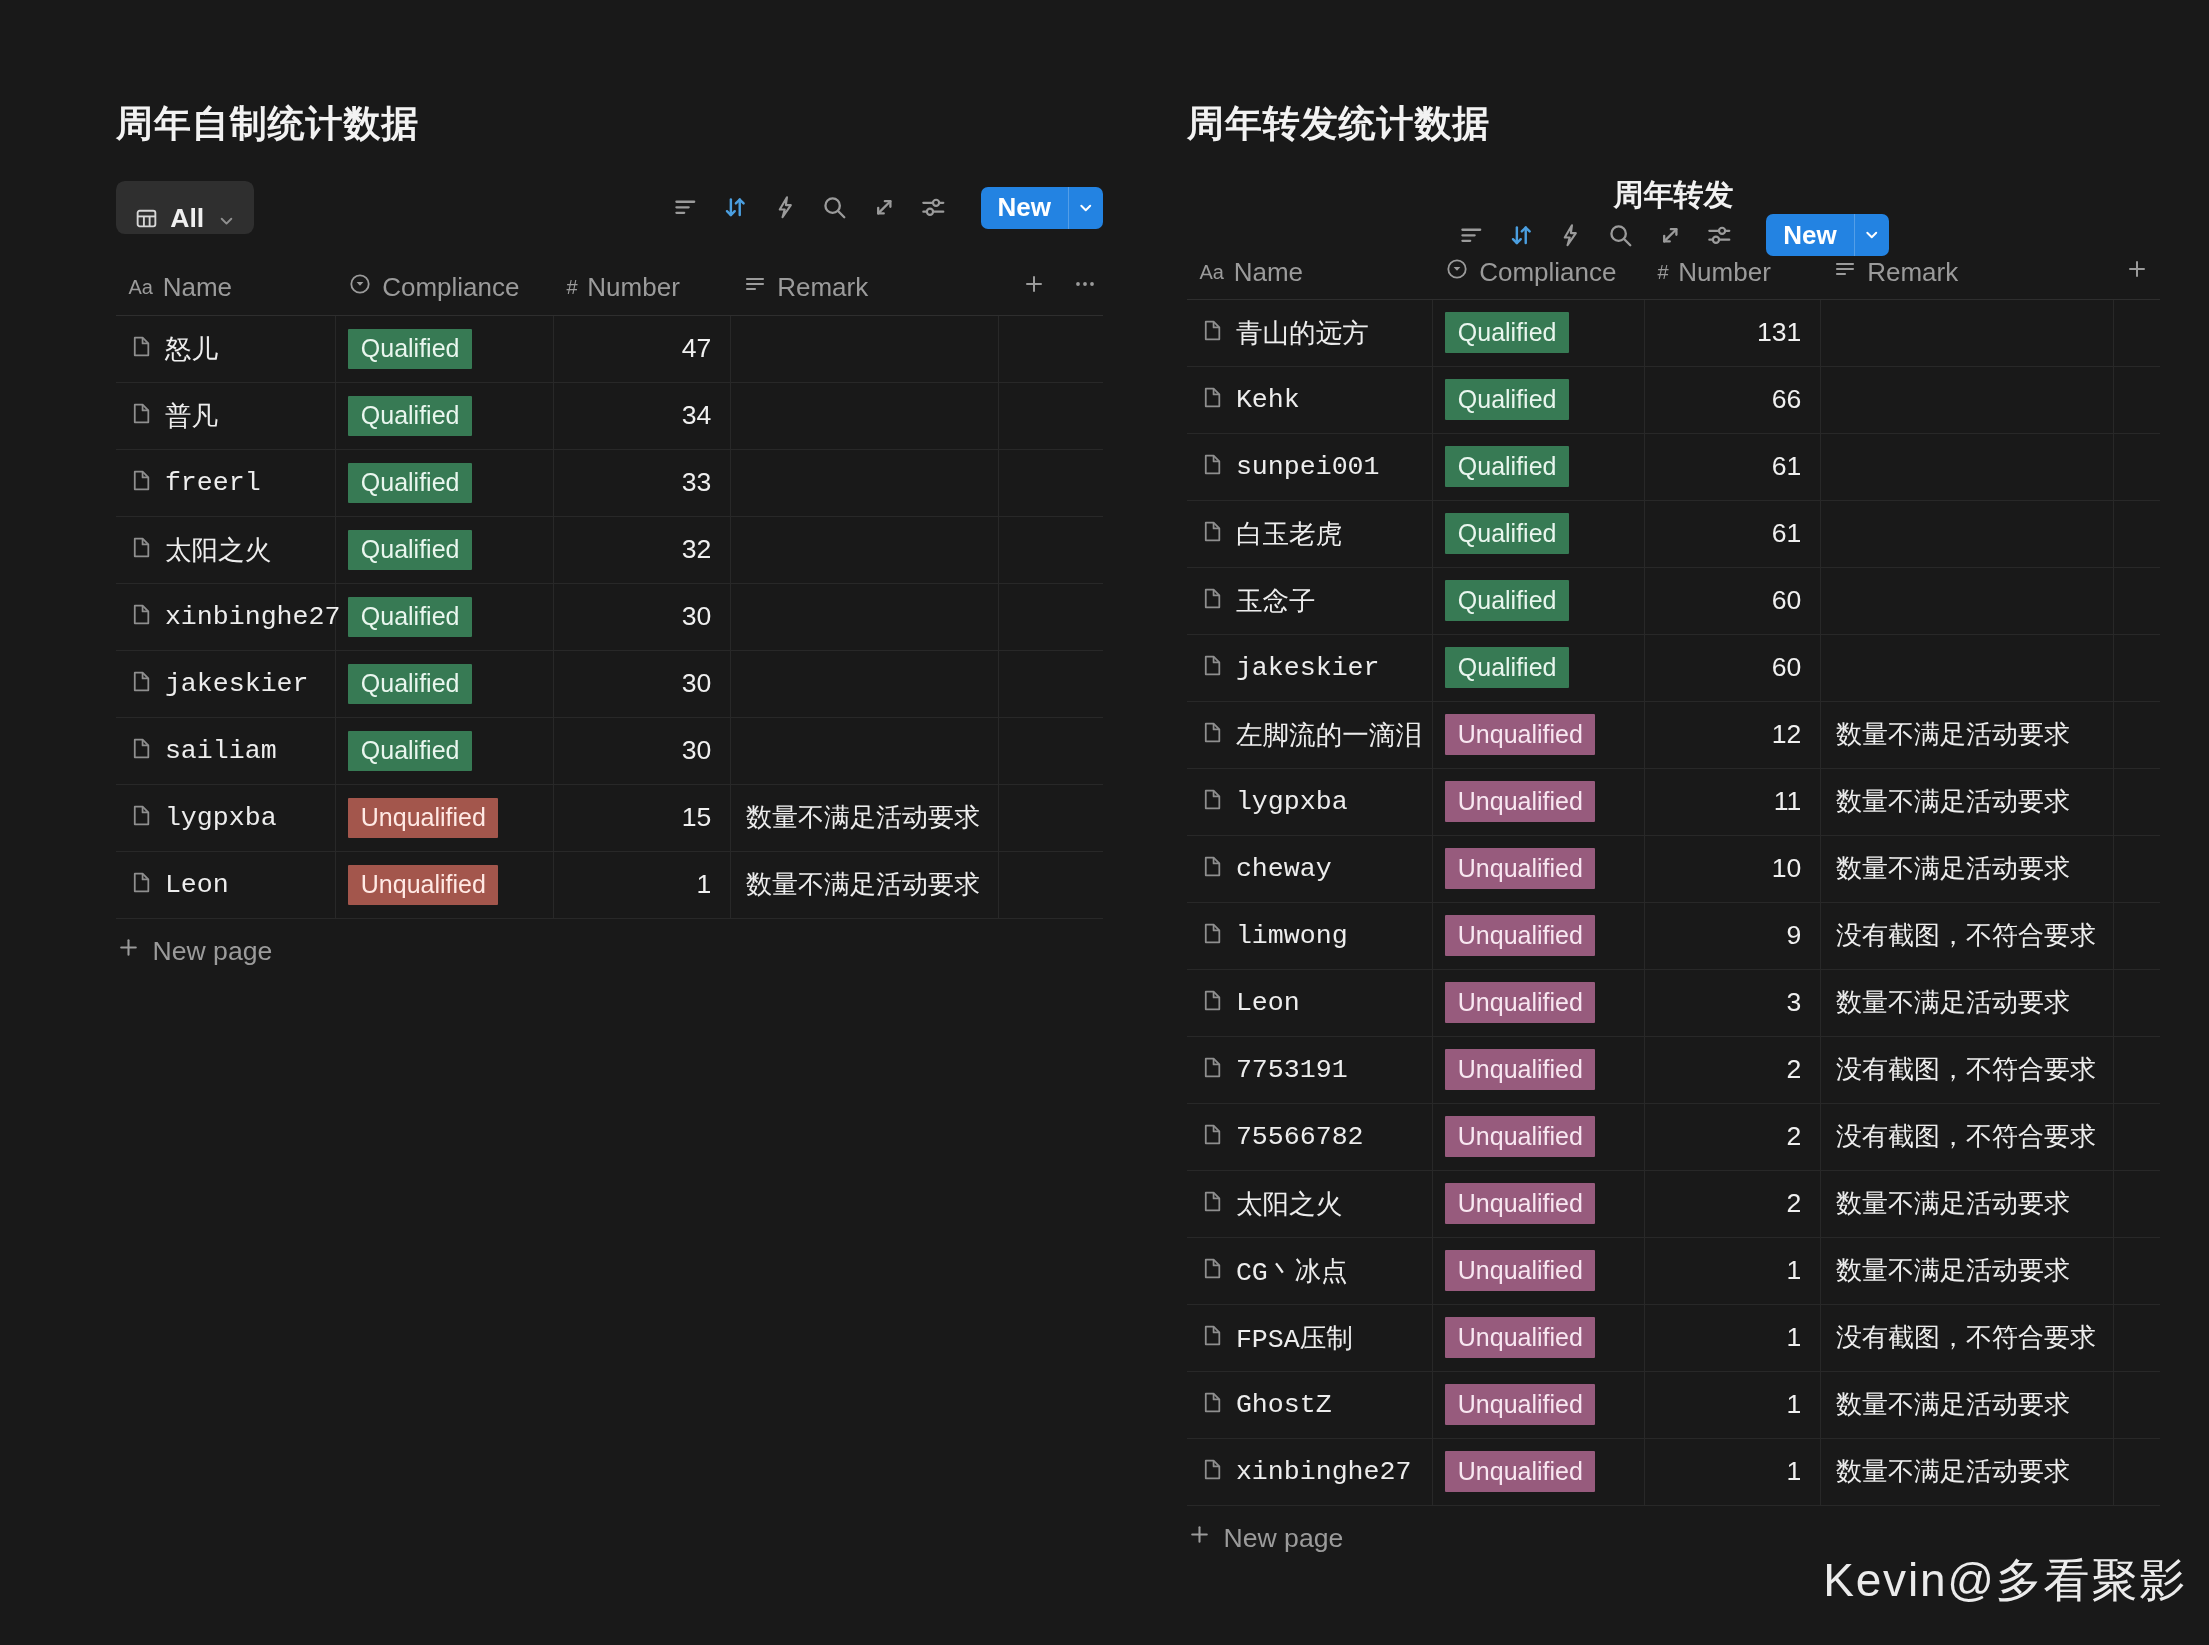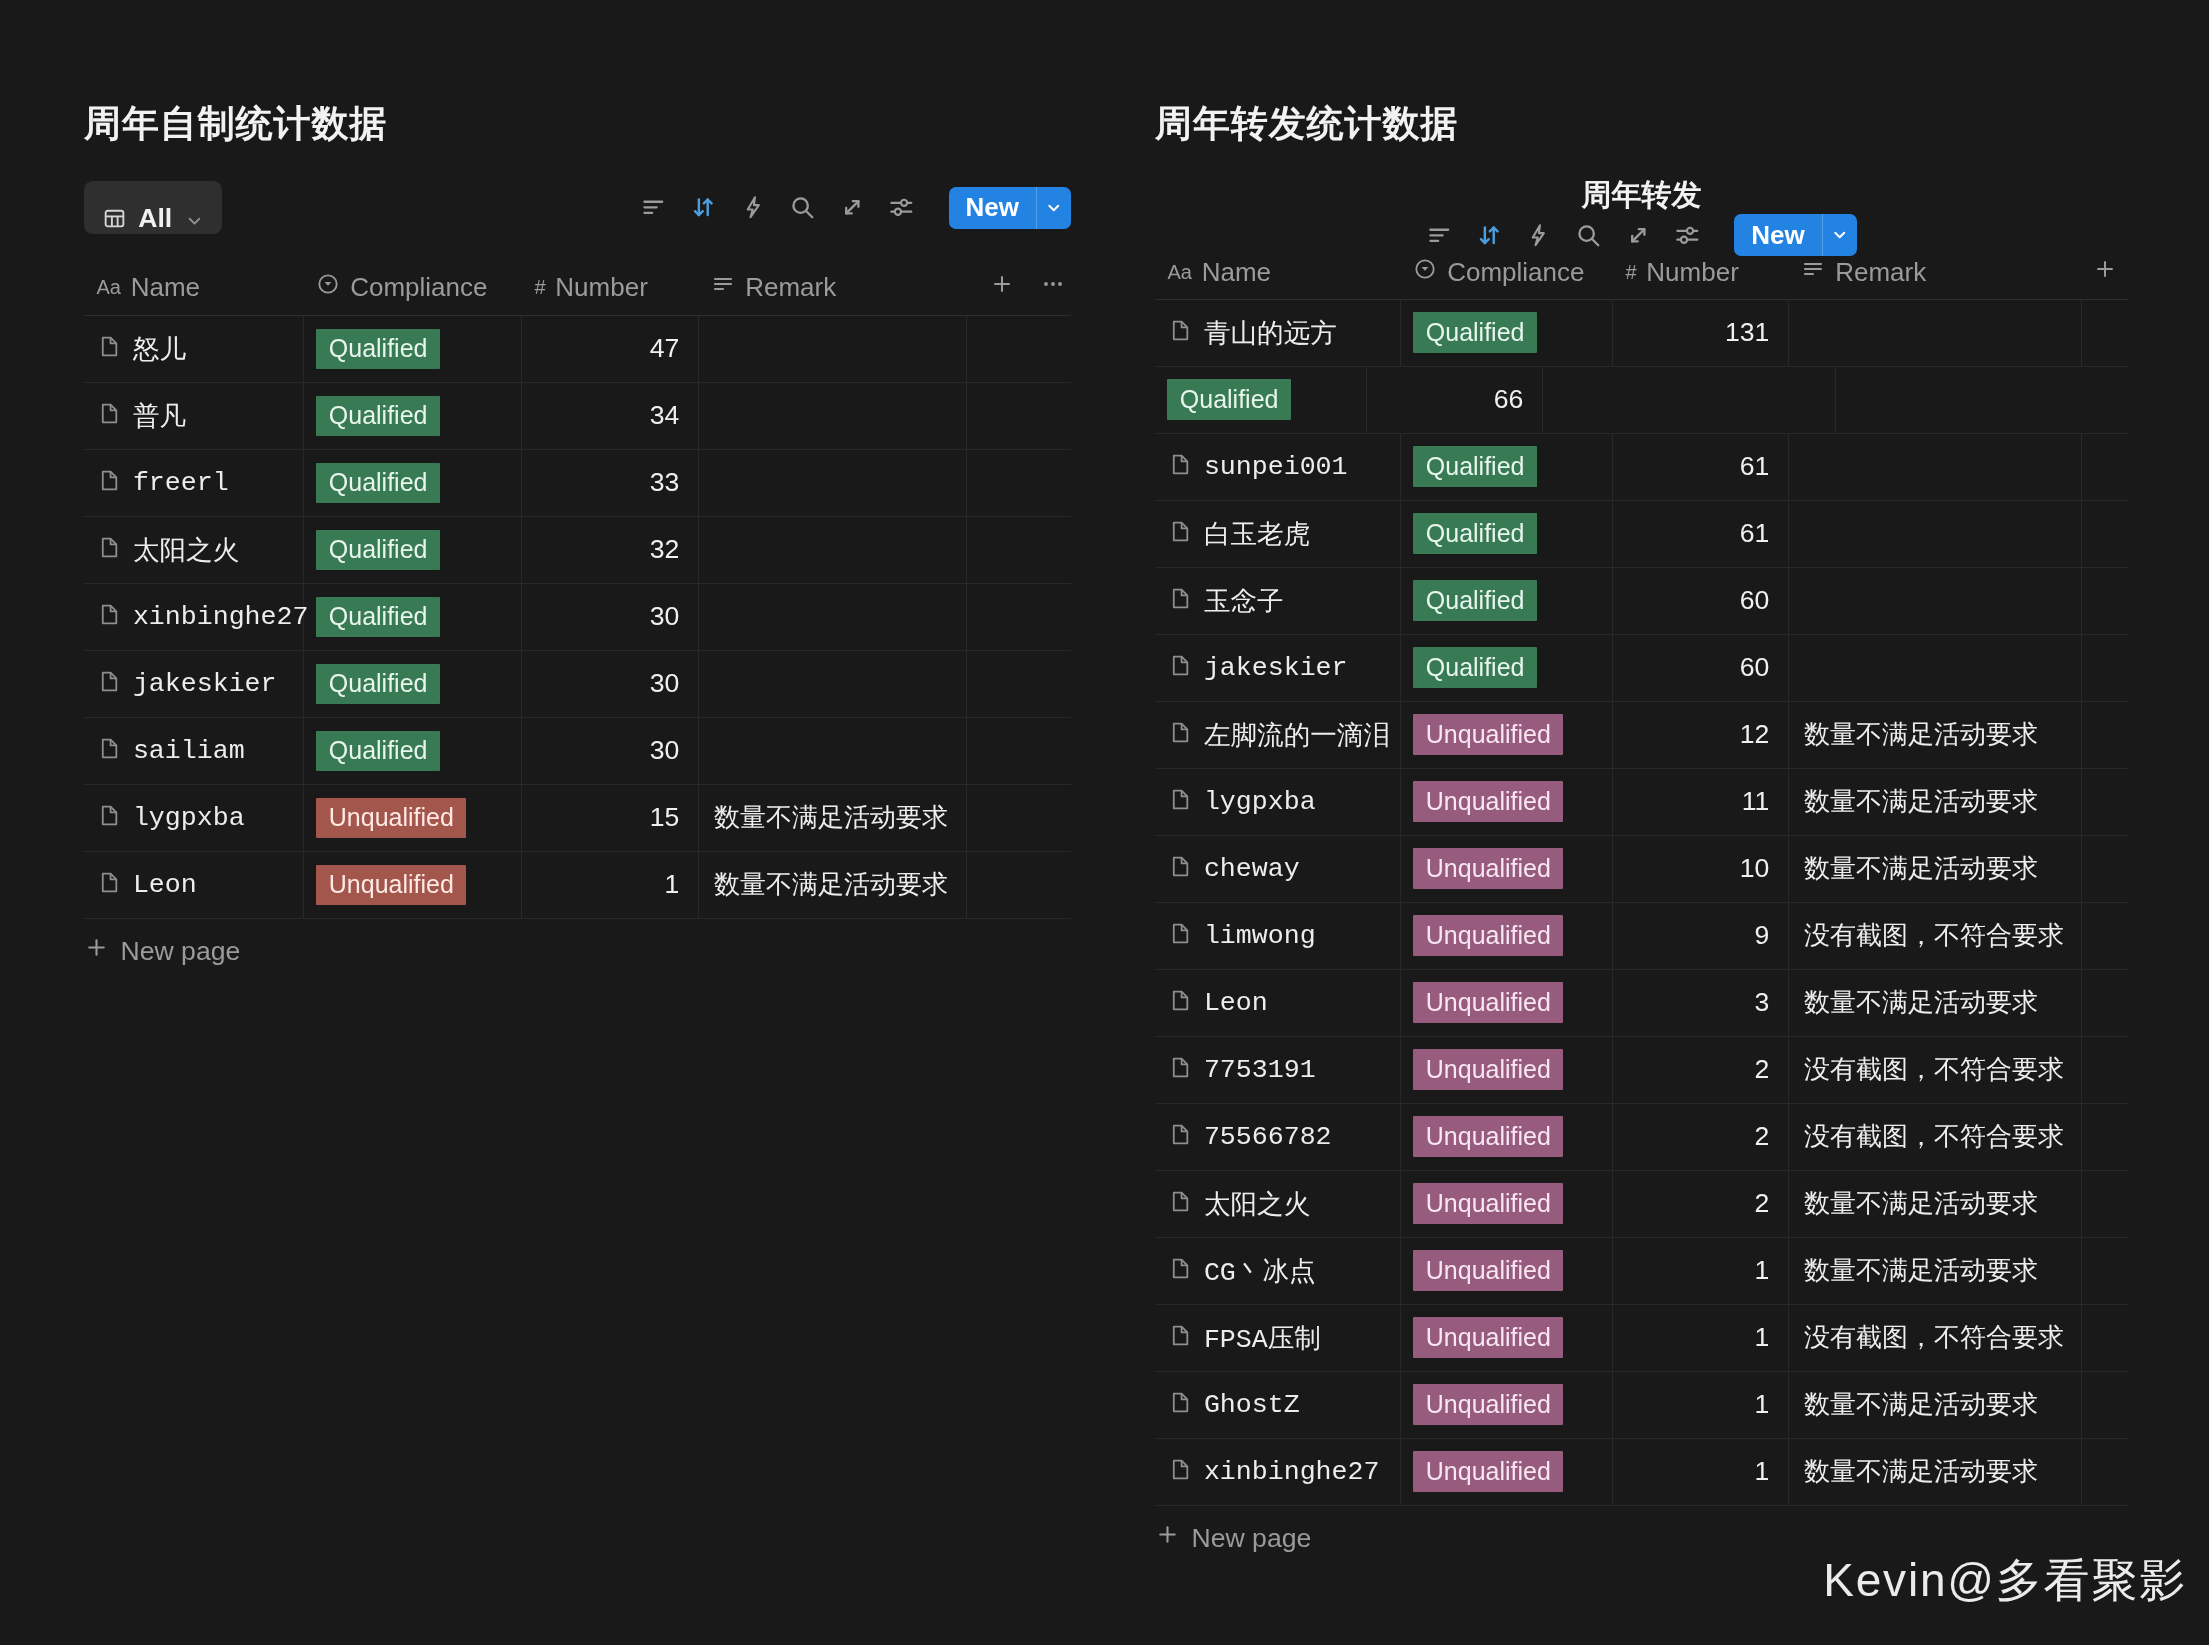--- a/index.html
+++ b/index.html
@@ -4,21 +4,21 @@
 <style>
   * { box-sizing: border-box; margin: 0; padding: 0; }
   html, body { width: 2210px; height: 1646px; }
   body {
     background: #191919;
     font-family: "Liberation Sans", "DejaVu Sans", sans-serif;
     color: #e8e8e8;
     position: relative;
     overflow: hidden;
   }
-  .block { position: absolute; top: 99px; }
+  .block { position: absolute; top: 99px; margin-left: 32px; }
   #left-block  { left: 84px;  width: 987px;
     --w-name: 220px; --w-comp: 218px; --w-num: 177px; --w-rem: 268px; --w-end: 104px; }
   #right-block { left: 1155px; width: 973px;
     --w-name: 246px; --w-comp: 212px; --w-num: 176px; --w-rem: 293px; --w-end: 45px; }
 
   .db-title { font-size: 37px; font-weight: 700; color: #f2f2f2; height: 50px; line-height: 50px; letter-spacing: 0.9px; }
   .db-subtitle { font-size: 30px; font-weight: 700; color: #f2f2f2; line-height: 39px; }
   #left-block .db-subtitle { margin-top: 31px; height: 39px; }
 
   .views-row { margin-top: 32px; height: 53px; display: flex; justify-content: space-between; align-items: center; }
@@ -478,20 +478,29 @@
       <span class="name-text">青山的远方</span>
     </div>
     <div class="cell comp-cell">
       <span class="badge badge-green">Qualified</span>
     </div>
     <div class="cell num-cell">131</div>
     <div class="cell rem-cell"></div>
     <div class="cell end-cell"></div>
   </div>
       <div class="trow">
+    <div class="cell name-cell">
+      <span>
+        <svg viewBox="0 0 24 24" fill="none" stroke="#8f8f8f" stroke-width="1.7" stroke-linejoin="round">
+          <path d="M6.5 3.5 H14 L19.5 9 V20.5 H6.5 Z"></path>
+          <path d="M14 3.5 V9 H19.5"></path>
+        </svg>
+      </span>
+      <span class="name-text">Kehk</span>
+    </div>
     <div class="cell comp-cell">
       <span class="badge badge-green">Qualified</span>
     </div>
     <div class="cell num-cell">66</div>
     <div class="cell rem-cell"></div>
     <div class="cell end-cell"></div>
   </div>
       <div class="trow">
     <div class="cell name-cell">
       <span>

